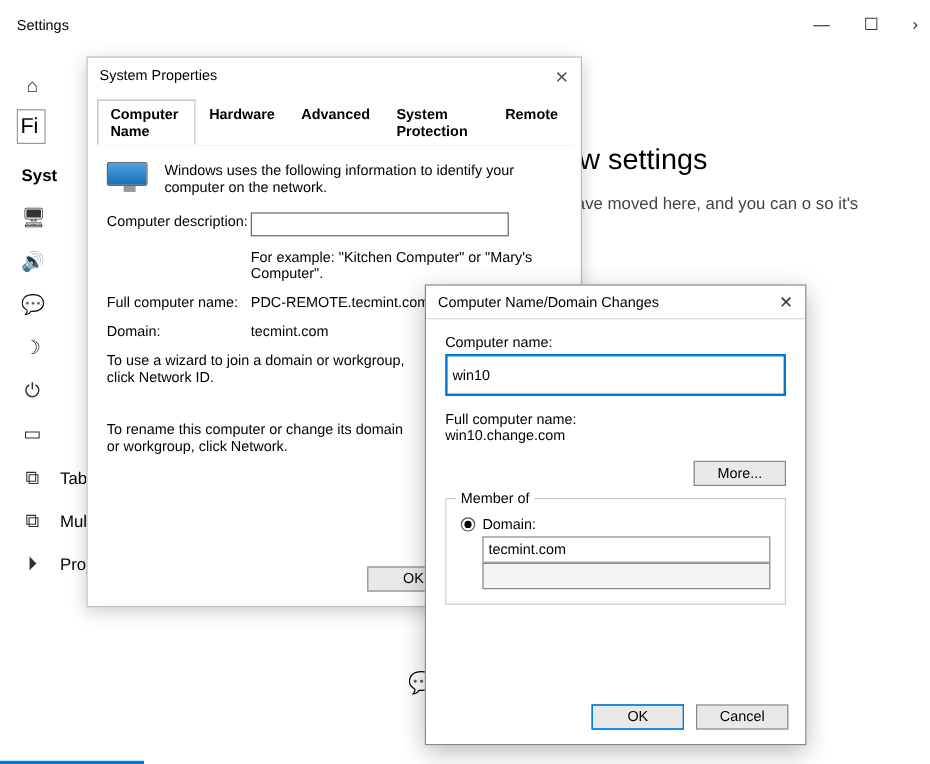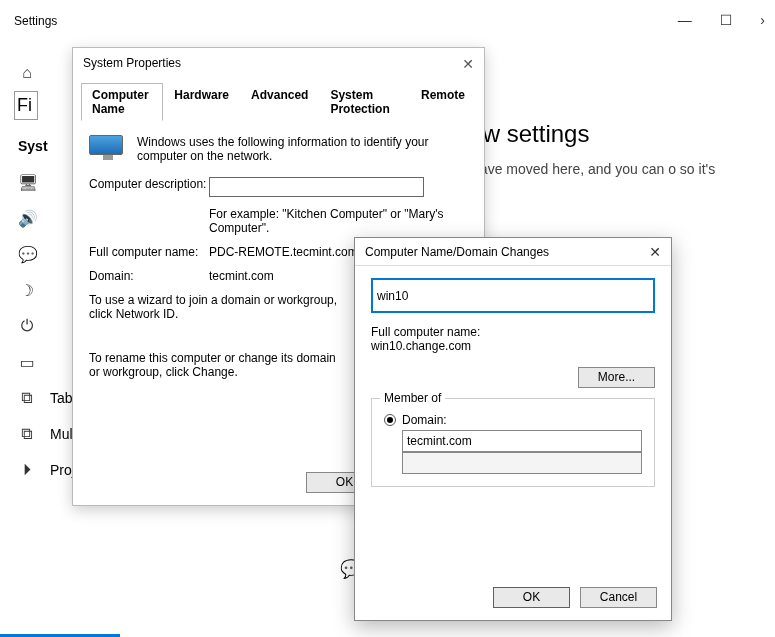--- a/index.html
+++ b/index.html
@@ -160,21 +160,21 @@
     <div class="row">
       <div class="lab">Full computer name:</div>
       <div class="val">PDC-REMOTE.tecmint.com</div>
     </div>
     <div class="row">
       <div class="lab">Domain:</div>
       <div class="val">tecmint.com</div>
     </div>
 
     <div style="margin-top:10px; width:260px;">To use a wizard to join a domain or workgroup, click Network ID.</div>
-    <div style="margin-top:30px; width:260px;">To rename this computer or change its domain or workgroup, click Change.</div>
+    <div style="margin-top:30px; width:260px;">To rename this computer or change its domain or workgroup, click Network.</div>
   </div>
 
   <div class="sys-buttons">
     <div class="btn">Ne</div>
     <div class="btn primary">C</div>
   </div>
 
   <div class="bottom-btns">
     <div class="btn">OK</div>
     <div class="btn">Cancel</div>
@@ -182,20 +182,21 @@
 </div>
 
 <div class="domdlg">
   <div class="titlebar">
     <span>Computer Name/Domain Changes</span>
   </div>
   <span class="close-x">✕</span>
 
   <div class="body">
 
+    <div class="field-lab">Computer name:</div>
     <input class="input-focus" value="win10" style="">
 
     <div style="margin-top:12px;">Full computer name:</div>
     <div>win10.change.com</div>
 
     <div class="more-row">
       <span class="btn" style="width:77px; display:inline-block;">More...</span>
     </div>
 
     <div class="group">

